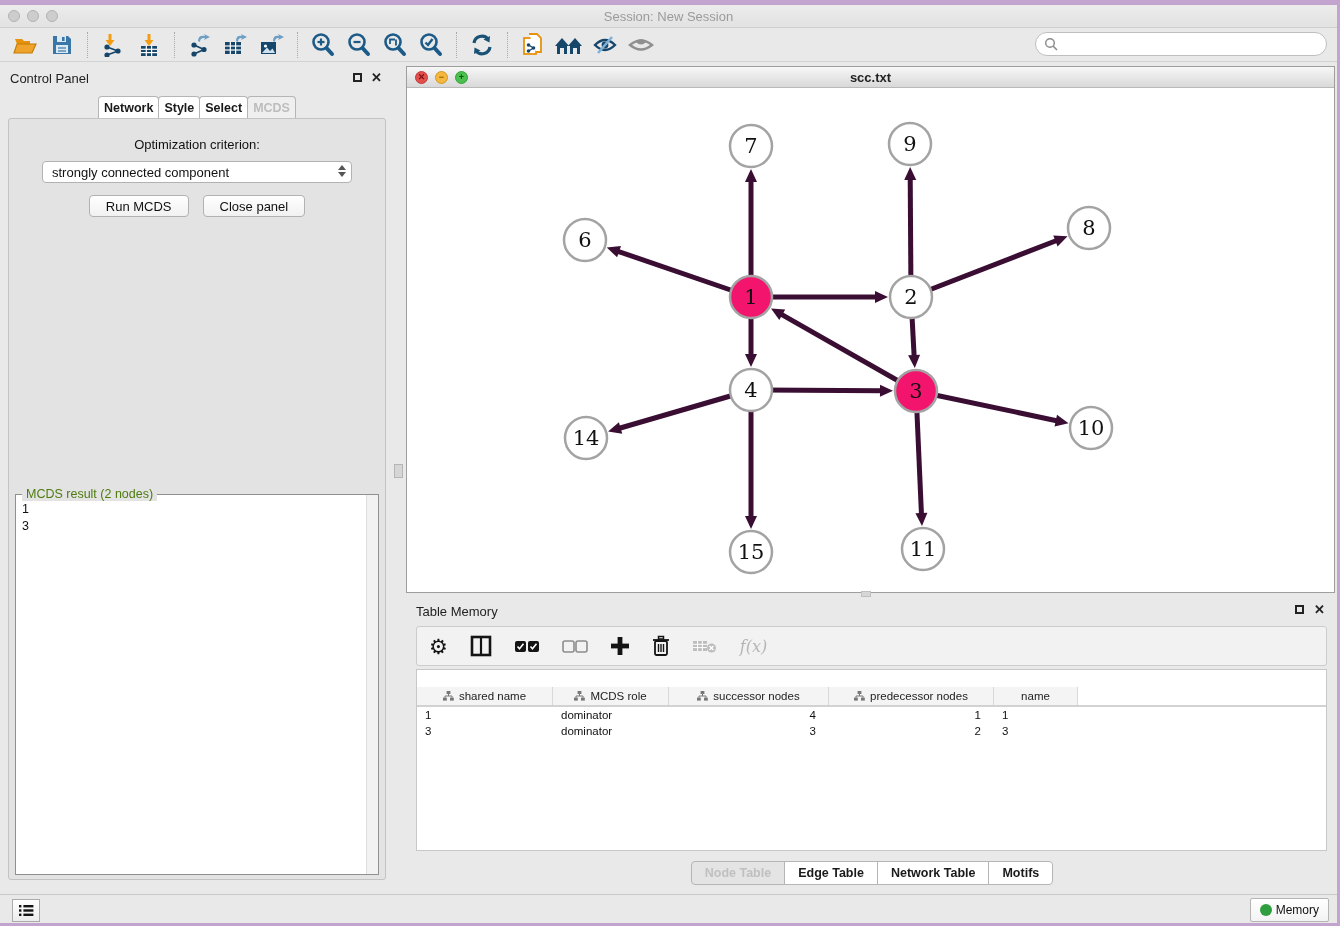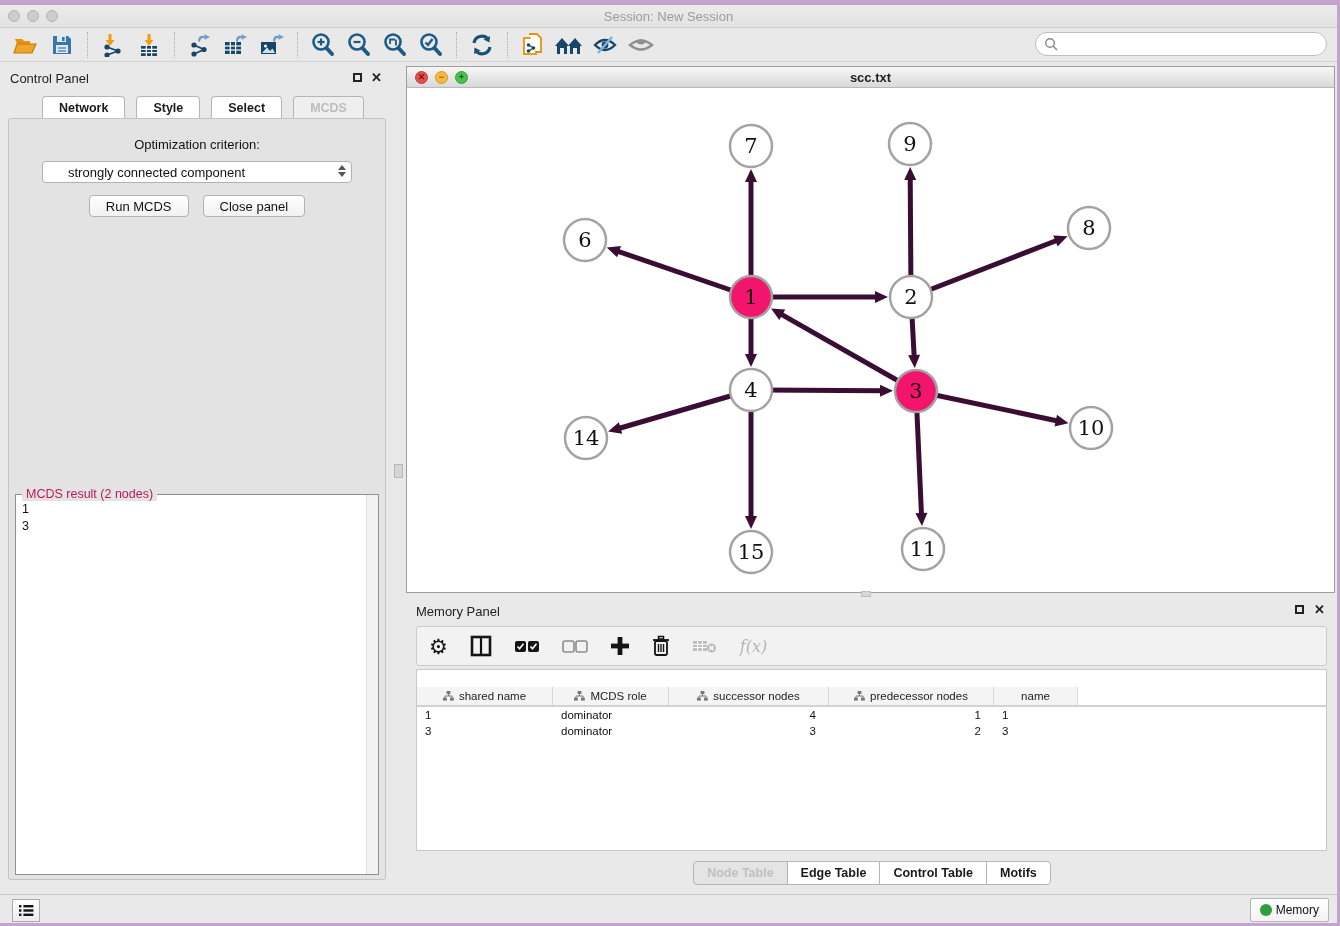--- a/index.html
+++ b/index.html
@@ -29,37 +29,37 @@
   .searchbox input { border:none; outline:none; background:transparent; font-size:12px; width:250px; }
 
   
   .control-panel { position:absolute; left:0; top:62px; width:393px; height:832px; background:#e9e9e9; }
   .cp-header { position:absolute; left:0; top:0; width:100%; height:30px; }
   .cp-header .lbl { position:absolute; left:10px; top:9px; font-size:13px; color:#222; }
   .float-ico { position:absolute; top:11px; width:9px; height:9px; border:2px solid #222; }
   .close-ico { position:absolute; top:8px; font-size:13px; font-weight:bold; color:#222; cursor:default; }
   .cp-tabs { position:absolute; left:0; top:34px; width:100%; display:flex; justify-content:center; }
   .tab { background:#fff; border:1px solid #b5b5b5; border-bottom:none; border-radius:4px 4px 0 0;
-    padding:4px 16px 4px; font-size:12.5px; font-weight:bold; color:#1a1a1a; margin-right:-1px;margin-left:12px; }
+    padding:4px 5px 4px; font-size:12.5px; font-weight:bold; color:#1a1a1a; margin-right:-1px; }
   .tab.inactive-look { color:#bdbdbd; background:#efefef; }
   .cp-body { position:absolute; left:8px; top:56px; width:378px; height:762px;
     background:#e3e3e3; border:1px solid #c3c3c3; border-radius:3px; }
   .opt-label { text-align:center; margin-top:18px; font-size:13px; color:#111; }
   .criterion { position:relative; margin:9px auto 0; width:310px; height:22px; background:#fff;
     border:1px solid #b2b2b2; border-radius:4px; font-size:13px; color:#111;
-    display:flex; align-items:center; padding-left:25px; }
+    display:flex; align-items:center; padding-left:9px; }
   .stepper { position:absolute; right:5px; top:3px; display:flex; flex-direction:column; gap:2px; }
   .up-arrow { width:0; height:0; border-left:4px solid transparent; border-right:4px solid transparent; border-bottom:5px solid #555; }
   .down-arrow { width:0; height:0; border-left:4px solid transparent; border-right:4px solid transparent; border-top:5px solid #555; }
   .cp-buttons { display:flex; justify-content:center; gap:14px; margin-top:12px; }
   .btn { height:22px; background:linear-gradient(#ffffff,#f1f1f1); border:1px solid #b2b2b2; border-radius:4px;
     font-size:13px; color:#111; padding:0 16px; display:flex; align-items:center; }
   .result-fieldset { position:absolute; left:6px; top:375px; right:6px; bottom:4px;
     border:1px solid #909090; background:#fff; }
-  .result-legend { position:absolute; top:-8px; left:6px; background:#e3e3e3; padding:0 4px; font-size:12.5px; color:#be185d; }
+  .result-legend { position:absolute; top:-8px; left:6px; background:#e3e3e3; padding:0 4px; font-size:12.5px; color:#4d7c0f; }
   .result-values { position:absolute; left:0; top:2px; right:12px; bottom:0; padding:4px 0 0 6px;
     font-size:12.5px; color:#111; line-height:17px; overflow:hidden; }
   .result-scroll { position:absolute; right:0; top:0; width:12px; bottom:0; background:#f2f2f2; border-left:1px solid #ddd; }
 
   
   .v-div-handle { position:absolute; left:394px; top:464px; width:9px; height:14px; background:#d6d6d6; border:1px solid #b5b5b5; z-index:5; }
   .h-div-handle { position:absolute; left:861px; top:591px; width:10px; height:6px; background:#d6d6d6; border:1px solid #c0c0c0; z-index:5; }
 
   
   .network-frame { position:absolute; left:406px; top:66px; width:929px; height:527px;
@@ -372,21 +372,21 @@
         <circle cx="179" cy="350" r="21" fill="#ffffff" stroke="#a3a3a3" stroke-width="2.5"></circle>
         <text x="179" y="350" text-anchor="middle" dy="0.35em" font-family="&quot;DejaVu Serif&quot;, serif" font-size="21" fill="#111">14</text>
         <circle cx="344" cy="464" r="21" fill="#ffffff" stroke="#a3a3a3" stroke-width="2.5"></circle>
         <text x="344" y="464" text-anchor="middle" dy="0.35em" font-family="&quot;DejaVu Serif&quot;, serif" font-size="21" fill="#111">15</text>
       </svg>
   </div>
 </div>
 
 <div class="table-panel">
   <div class="tp-header">
-    <span class="lbl">Memory Panel</span>
+    <span class="lbl">Table Memory</span>
     <span class="float-ico" style="right:33px; top:6px;"></span>
     <span class="close-ico" style="right:12px; top:3px;">✕</span>
   </div>
   <div class="tp-toolbar">
     <span class="gearchar">⚙</span>
     <svg width="22" height="22" viewBox="0 0 22 22">
       <rect x="2" y="2" width="18" height="18" fill="none" stroke="#141414" stroke-width="2.6"></rect>
       <line x1="11" y1="2" x2="11" y2="20" stroke="#141414" stroke-width="2.2"></line>
     </svg>
     <svg width="26" height="13" viewBox="0 0 26 13">
@@ -475,21 +475,21 @@
       <div class="td al" style="width:136px;">3</div>
       <div class="td al" style="width:116px;">dominator</div>
       <div class="td ar" style="width:160px;">3</div>
       <div class="td ar" style="width:165px;">2</div>
       <div class="td al" style="width:84px;">3</div>
     </div>
   </div>
   <div class="tp-tabs">
     <div class="tp-tab inactive-look">Node Table</div>
     <div class="tp-tab">Edge Table</div>
-    <div class="tp-tab">Control Table</div>
+    <div class="tp-tab">Network Table</div>
     <div class="tp-tab">Motifs</div>
   </div>
 </div>
 
 <div class="status-bar">
   <div class="list-btn">
     <svg width="15" height="13" viewBox="0 0 15 13">
       <rect x="0" y="1" width="2.4" height="2.4" fill="#141414"></rect>
       <rect x="0" y="5.3" width="2.4" height="2.4" fill="#141414"></rect>
       <rect x="0" y="9.6" width="2.4" height="2.4" fill="#141414"></rect>

